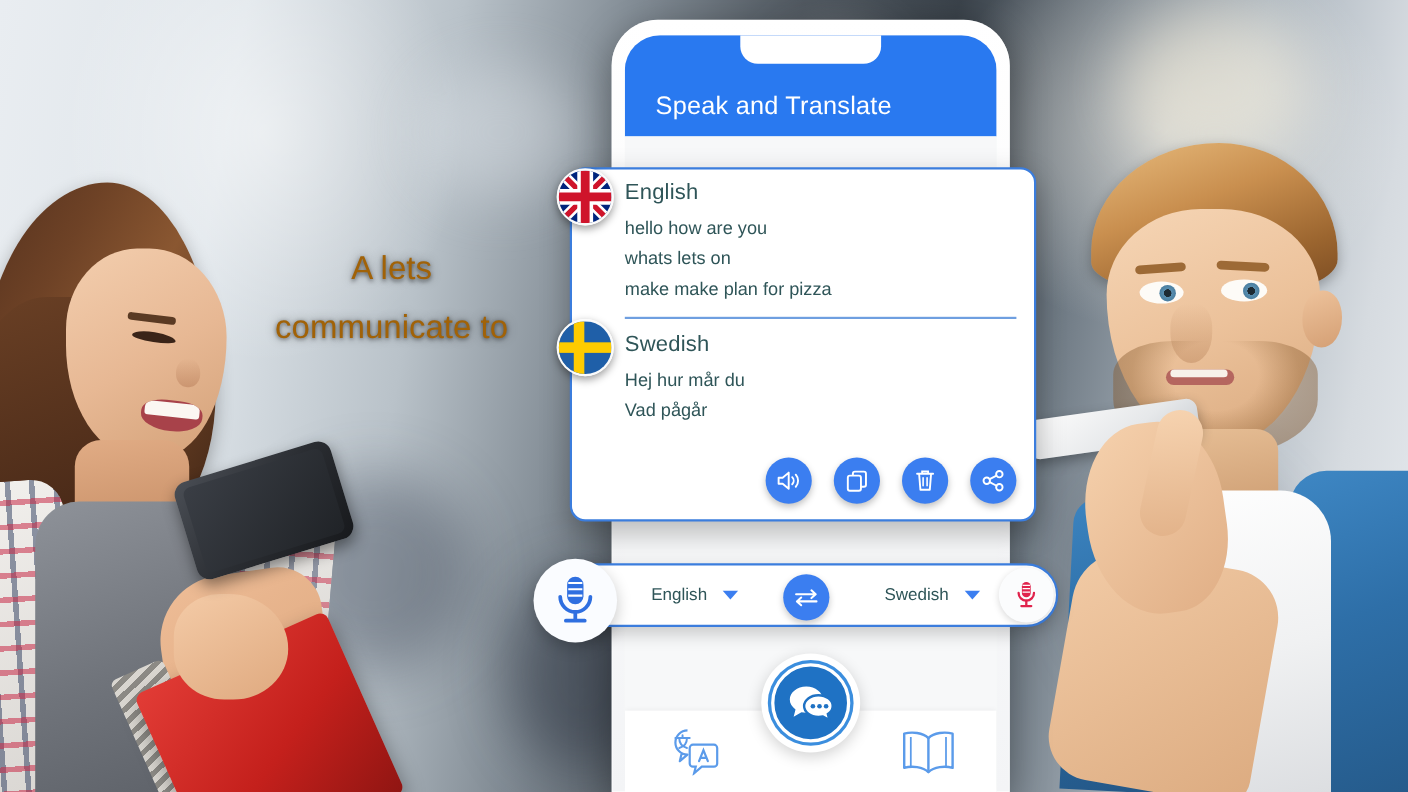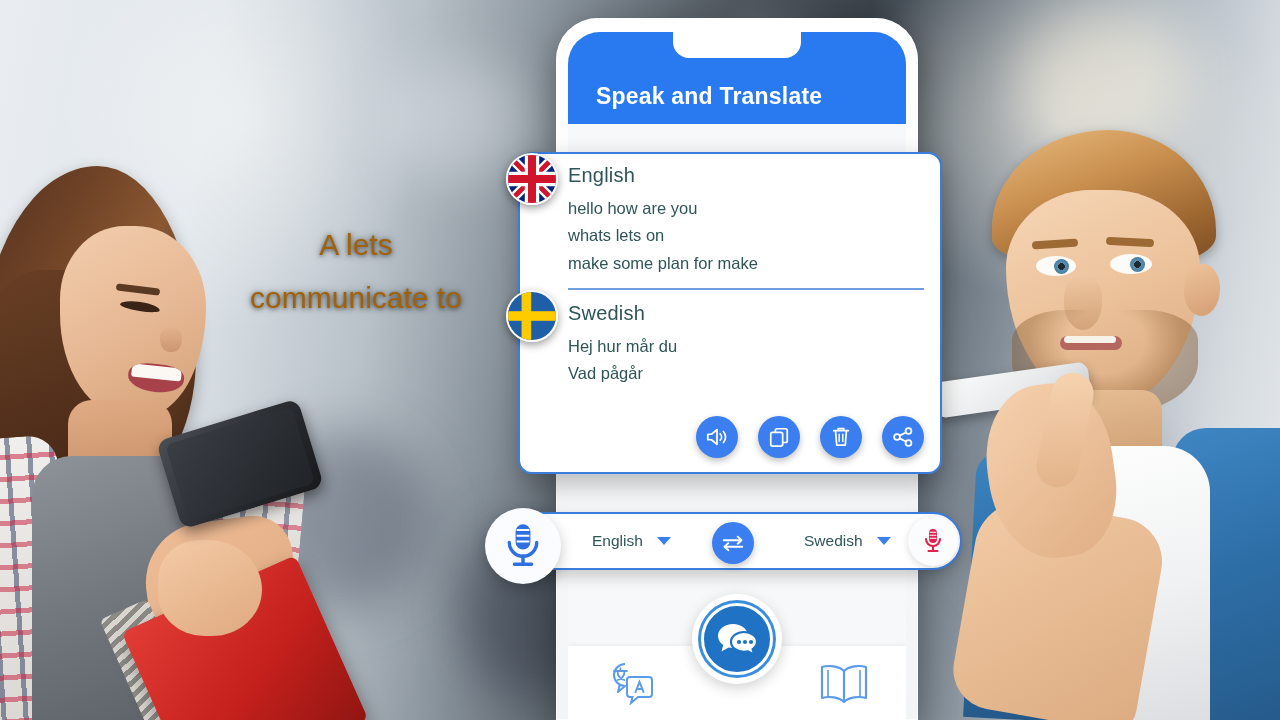--- a/index.html
+++ b/index.html
@@ -254,21 +254,21 @@
     position: absolute;
     left: 50%; top: 0;
     transform: translateX(-50%);
     width: 128px; height: 26px;
     background: #ffffff;
     border-radius: 0 0 16px 16px;
   }
   #app-title {
     color: #ffffff;
     font-size: 23px;
-    font-weight: 700;
+    font-weight: 400;
     letter-spacing: .2px;
   }
   #screen-body { position:absolute; top:92px; left:0; right:0; bottom:0; background:#f7f8f9; }
 
   
   #bottom-nav {
     position: absolute;
     left: 0; right: 0; bottom: 0;
     height: 74px;
     background: #ffffff;
@@ -528,21 +528,21 @@
         <path d="M30 0 V60 M0 30 H60" stroke="#ffffff" stroke-width="18"></path>
         <path d="M30 0 V60 M0 30 H60" stroke="#cf142b" stroke-width="10"></path>
       </svg>
     </div>
 
     <div class="lang-block" id="block-en">
       <div class="lang-name">English</div>
       <div class="lang-lines">
         <div>hello how are you</div>
         <div>whats lets on</div>
-        <div>make some plan for make</div>
+        <div>make make plan for pizza</div>
       </div>
     </div>
 
     <div id="card-divider"></div>
 
     <div class="flag" id="flag-sv">
       <svg width="48" height="48" viewBox="0 0 60 60">
         <rect width="60" height="60" fill="#1f5fa8"></rect>
         <rect x="17" y="0" width="12" height="60" fill="#fecb00"></rect>
         <rect x="0" y="24" width="60" height="12" fill="#fecb00"></rect>

